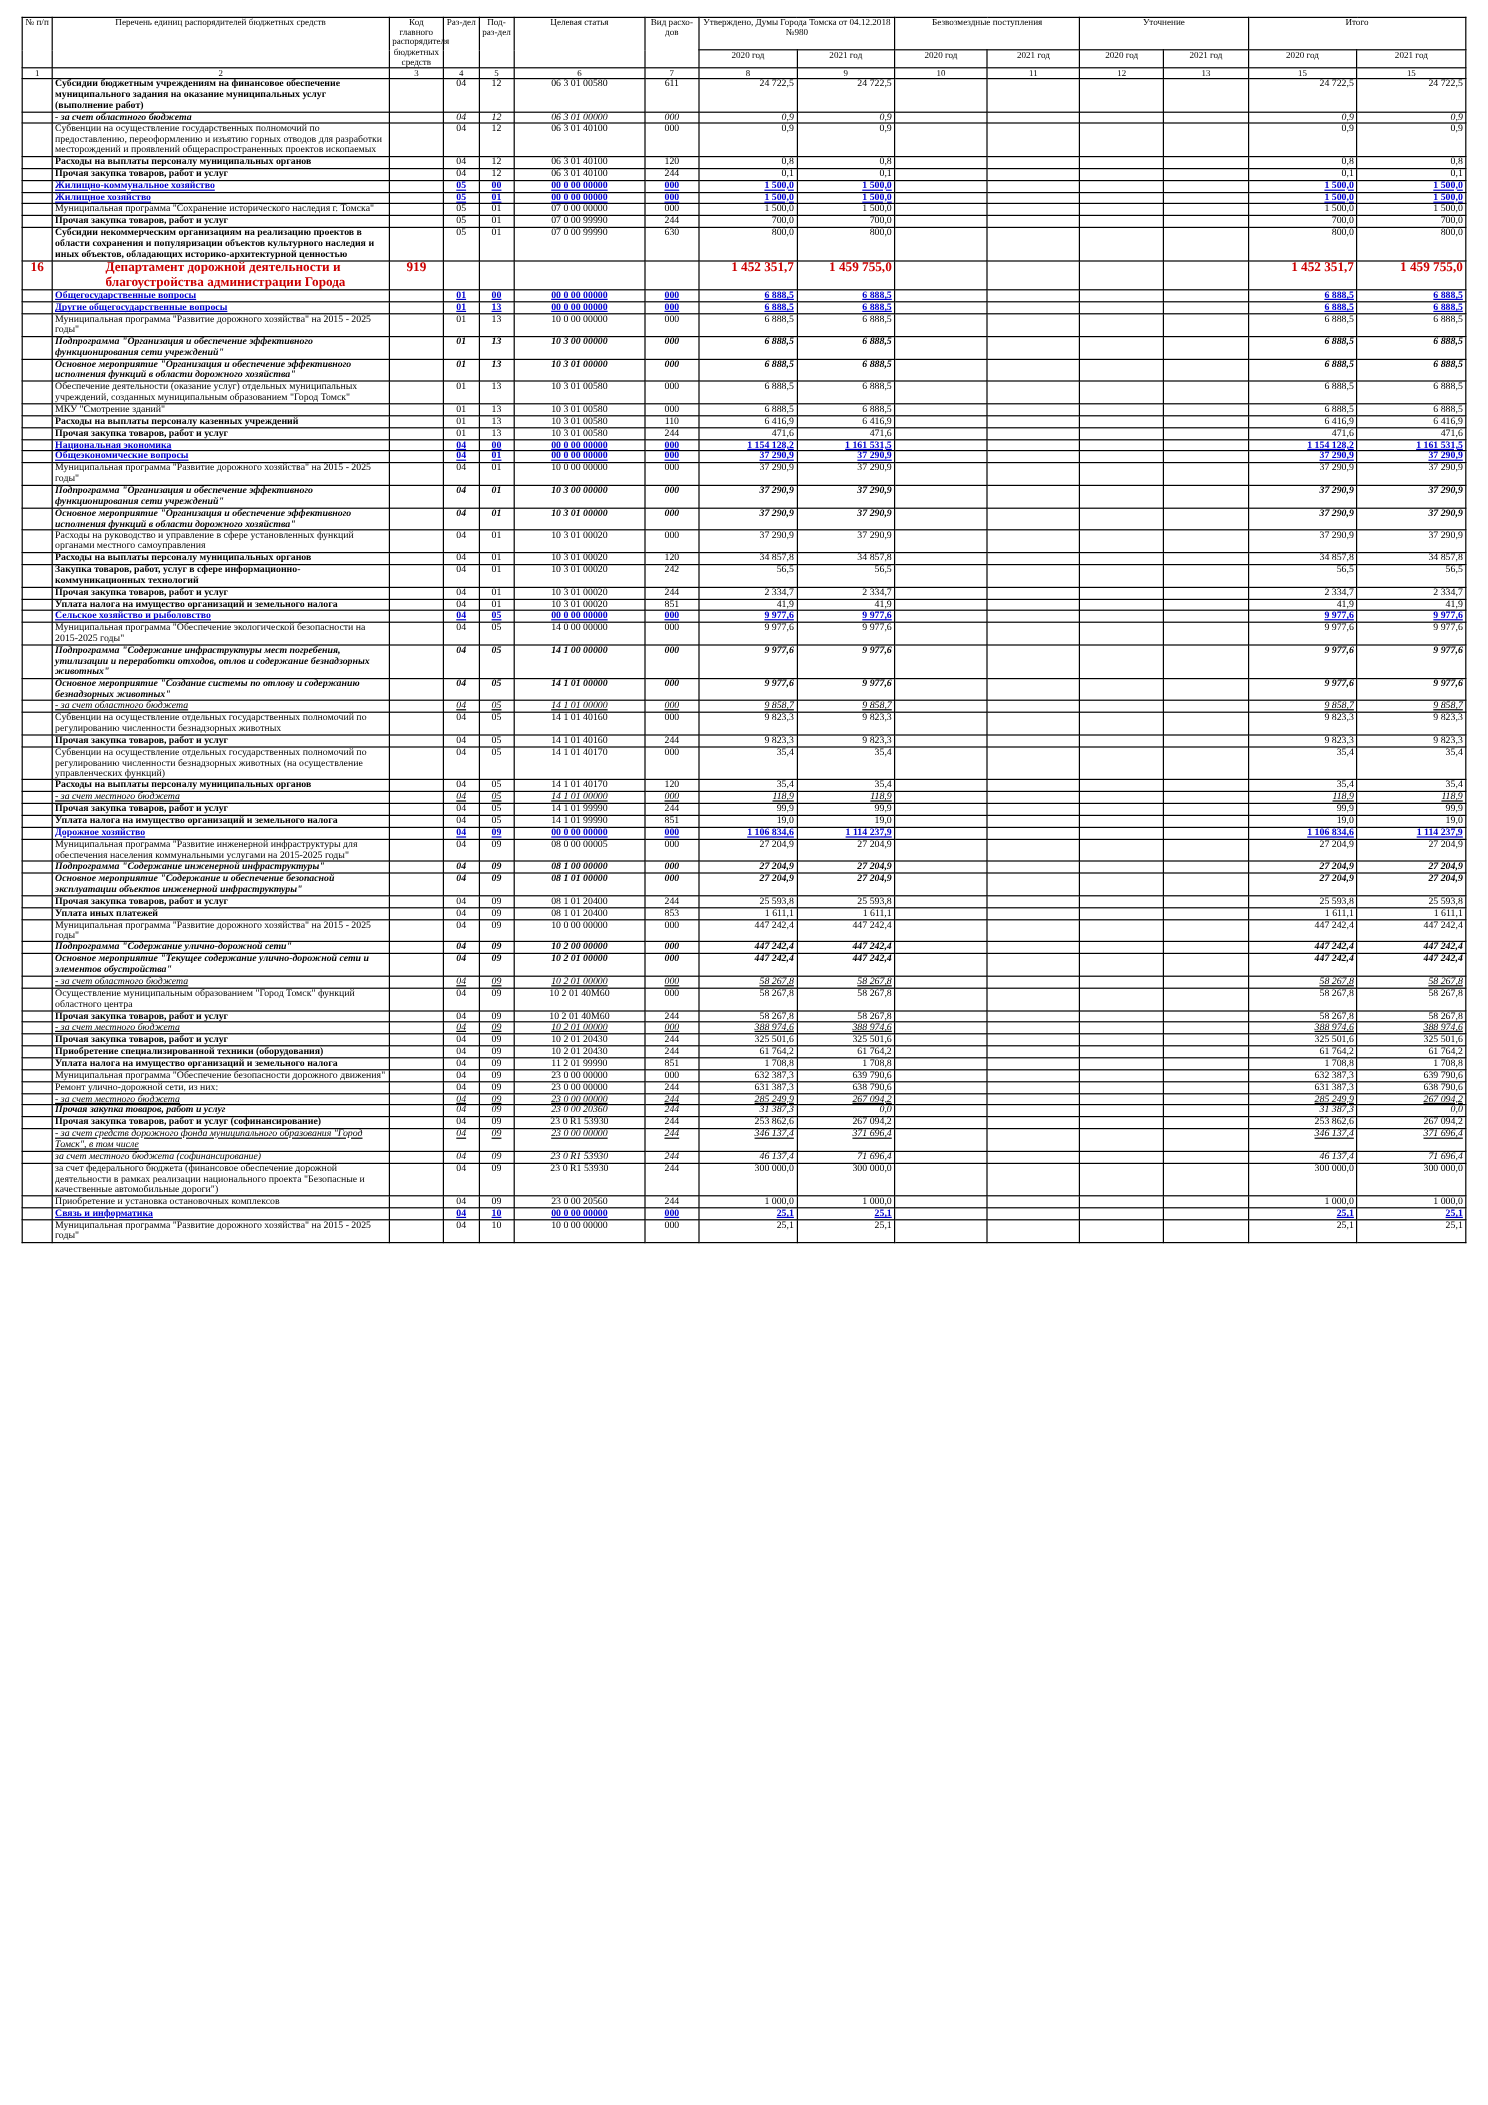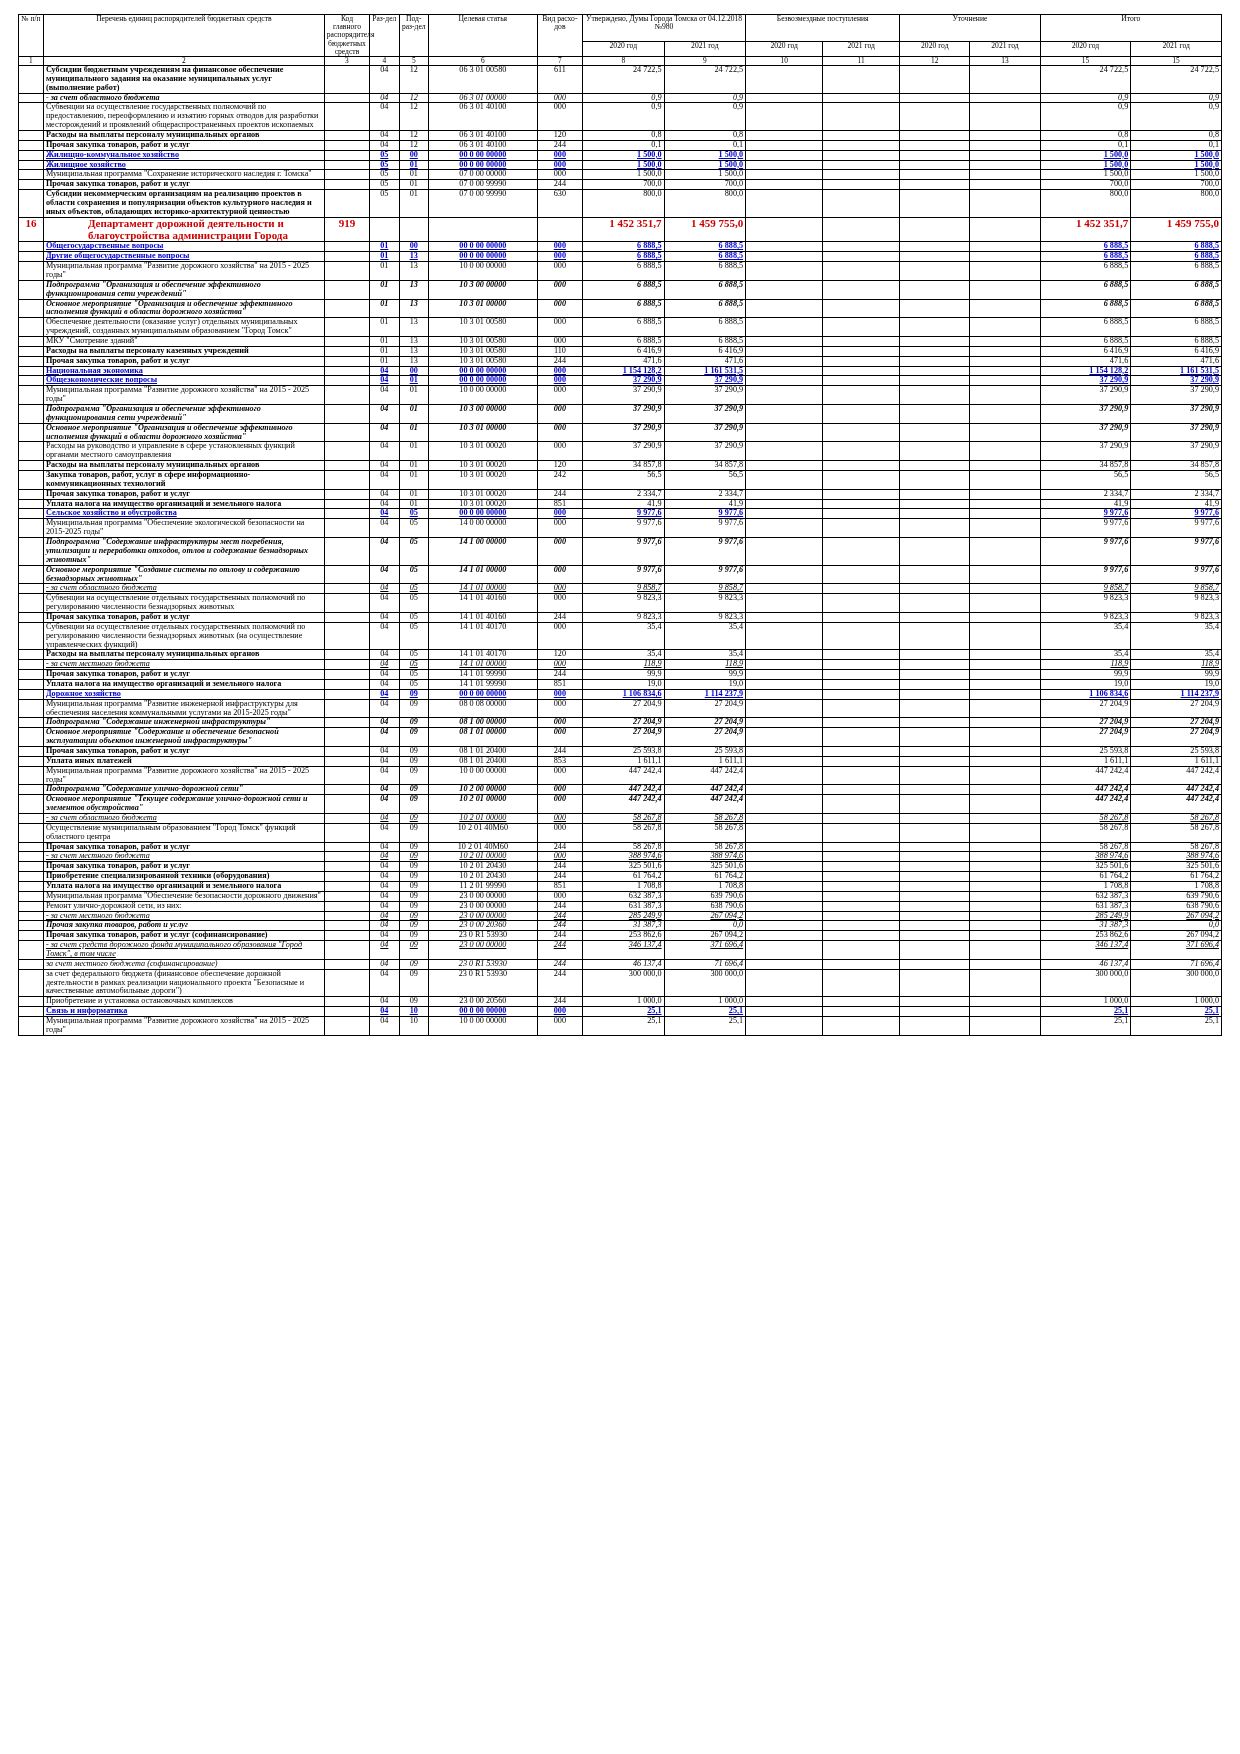--- a/index.html
+++ b/index.html
@@ -607,21 +607,21 @@
           <td class="r ">41,9</td>
           <td></td>
           <td></td>
           <td></td>
           <td></td>
           <td class="r ">41,9</td>
           <td class="r ">41,9</td>
         </tr>
         <tr>
           <td class="c b blue b u"></td>
-          <td class="l blue b u ">Сельское хозяйство и обустройства</td>
+          <td class="l blue b u ">Сельское хозяйство и рыболовство</td>
           <td class="c b blue b u"></td>
           <td class="c blue b u">04</td>
           <td class="c blue b u">05</td>
           <td class="c blue b u">00 0 00 00000</td>
           <td class="c blue b u">000</td>
           <td class="r blue b u">9 977,6</td>
           <td class="r blue b u">9 977,6</td>
           <td></td>
           <td></td>
           <td></td>
@@ -832,21 +832,21 @@
           <td></td>
           <td class="r blue b u">1 106 834,6</td>
           <td class="r blue b u">1 114 237,9</td>
         </tr>
         <tr>
           <td class="c b "></td>
           <td class="l  ">Муниципальная программа "Развитие инженерной инфраструктуры для обеспечения населения коммунальными услугами на 2015-2025 годы"</td>
           <td class="c b "></td>
           <td class="c ">04</td>
           <td class="c ">09</td>
-          <td class="c ">08 0 08 00000</td>
+          <td class="c ">08 0 00 00005</td>
           <td class="c ">000</td>
           <td class="r ">27 204,9</td>
           <td class="r ">27 204,9</td>
           <td></td>
           <td></td>
           <td></td>
           <td></td>
           <td class="r ">27 204,9</td>
           <td class="r ">27 204,9</td>
         </tr>

